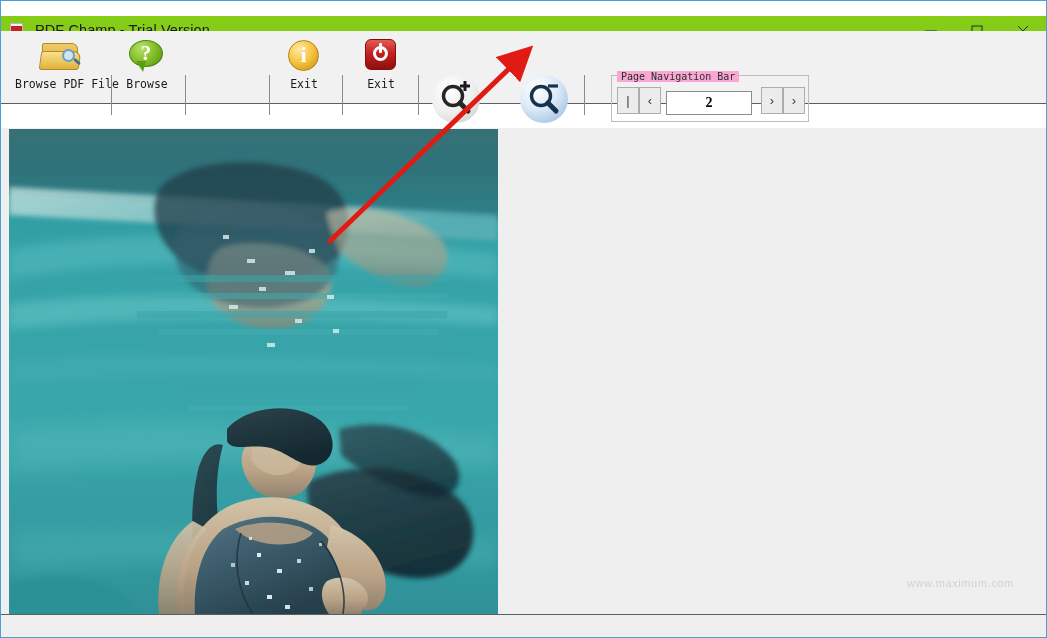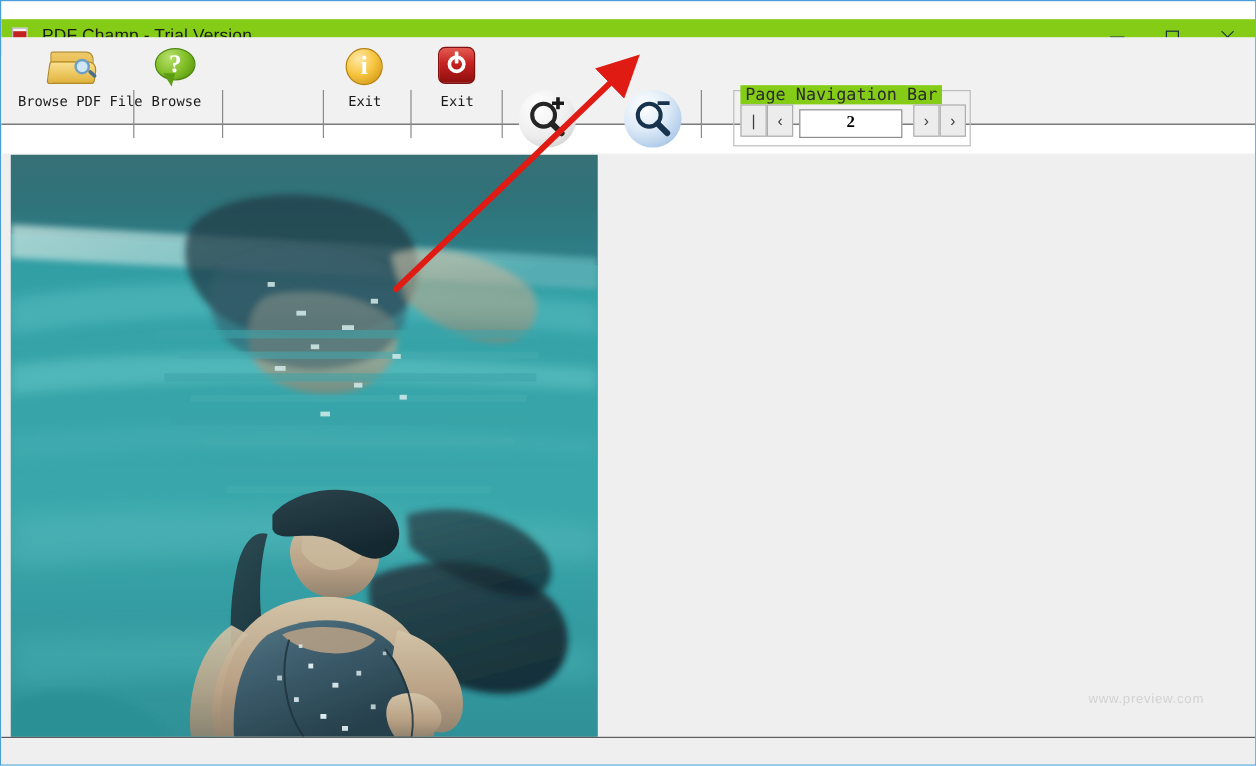--- a/index.html
+++ b/index.html
@@ -292,24 +292,24 @@
   .navgroup {
     position: absolute;
     left: 610px; top: 44px;
     width: 198px; height: 47px;
     border: 1px solid #bdbdbd;
     box-sizing: border-box;
   }
   .navgroup-title {
     position: absolute;
     left: 616px; top: 40px;
-    background: #84cc16;
+    background: #f9a8d4;
     padding: 0 4px;
     font-family: "DejaVu Sans Mono", monospace;
-    font-size: 14px;
+    font-size: 10px;
     color: #2b2b2b;
     white-space: nowrap;
   }
   .navbtn {
     position: absolute;
     top: 56px;
     width: 22px; height: 27px;
     background: #ececec;
     border: 1px solid #adadad;
     box-sizing: border-box;
@@ -674,21 +674,21 @@
         <path d="M0,456 C40,440 90,446 118,470 C132,482 128,485 118,485 L0,485 Z" fill="#2c8f95" opacity="0.85" filter="url(#soft)"></path>
 
         <rect x="0" y="0" width="489" height="485" fill="#2ea0a4" opacity="0.12"></rect>
       </svg>
     </div>
   </div>
 
   <div class="statusbar"></div>
 
   <div class="watermark">
-    <div class="wm-url">www.preview.com</div>
+    <div class="wm-url">www.maximum.com</div>
   </div>
 
   <svg class="annotation">
     <defs>
       <marker id="arrowHead" markerWidth="7" markerHeight="7" refX="2.5" refY="3.5" orient="auto">
         <polygon points="0,0 7,3.5 0,7" fill="#e01b13"></polygon>
       </marker>
     </defs>
     <line x1="329" y1="240" x2="516" y2="60" stroke="#e01b13" stroke-width="5" marker-end="url(#arrowHead)" stroke-linecap="round"></line>
   </svg>

